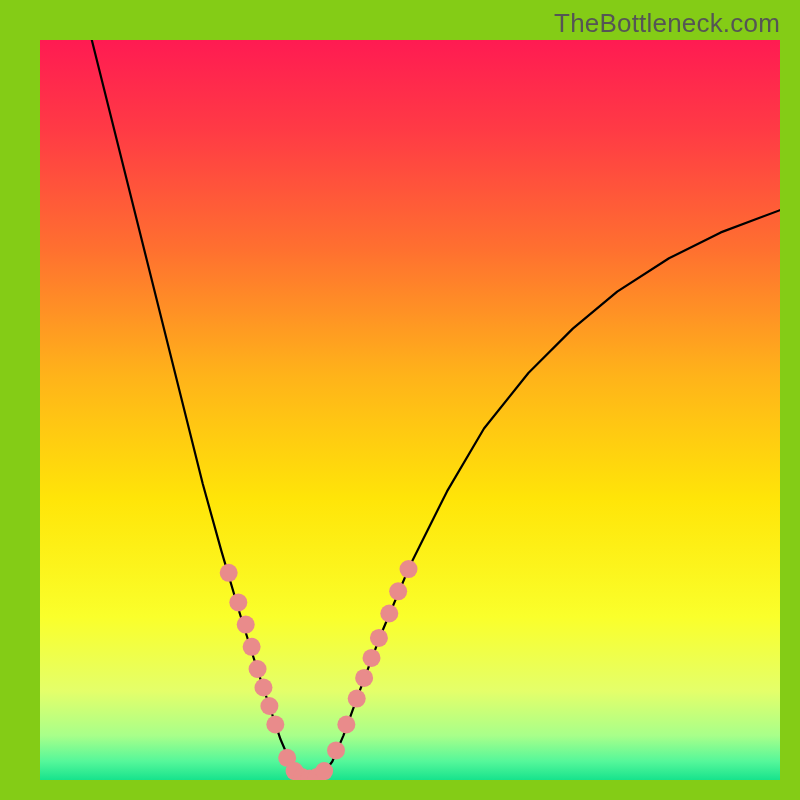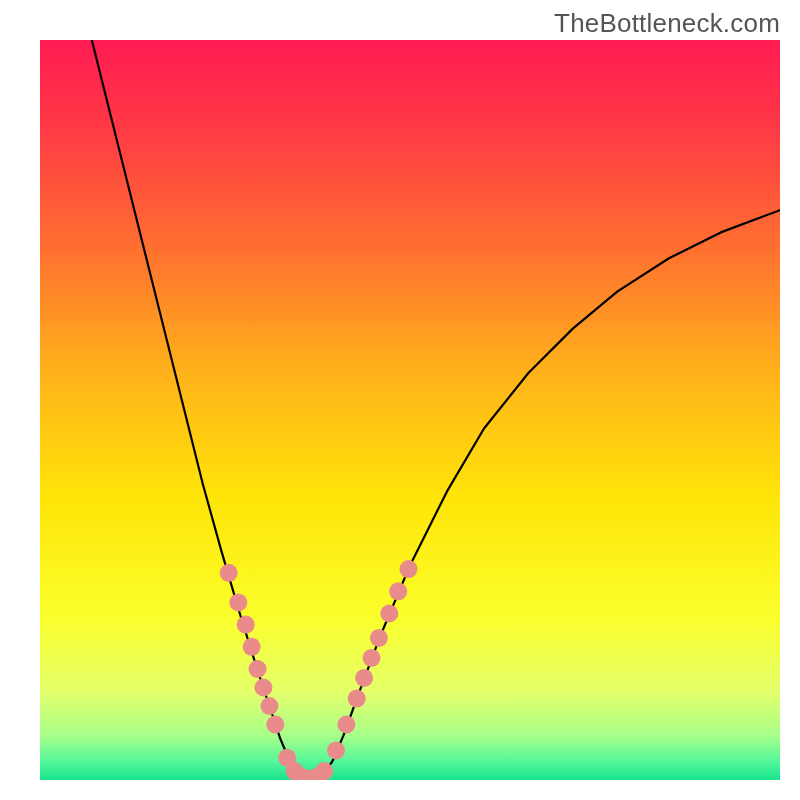--- a/index.html
+++ b/index.html
@@ -8,21 +8,21 @@
     width: 800px;
     height: 800px;
     background: #000;
     font-family: Arial, sans-serif;
     overflow: hidden;
   }
   .chart-container {
     position: relative;
     width: 800px;
     height: 800px;
-    background: #ffffff;
+    background: #84cc16;
   }
   .plot-area {
     position: absolute;
     left: 40px;
     top: 40px;
     width: 740px;
     height: 740px;
   }
   .watermark {
     position: absolute;

